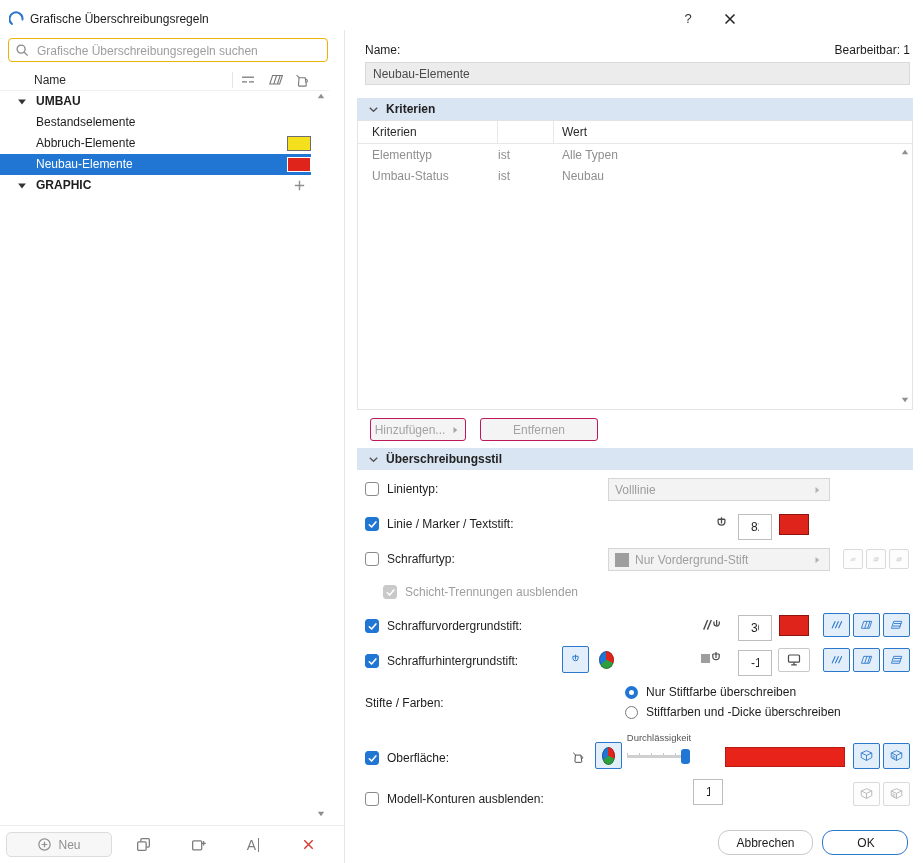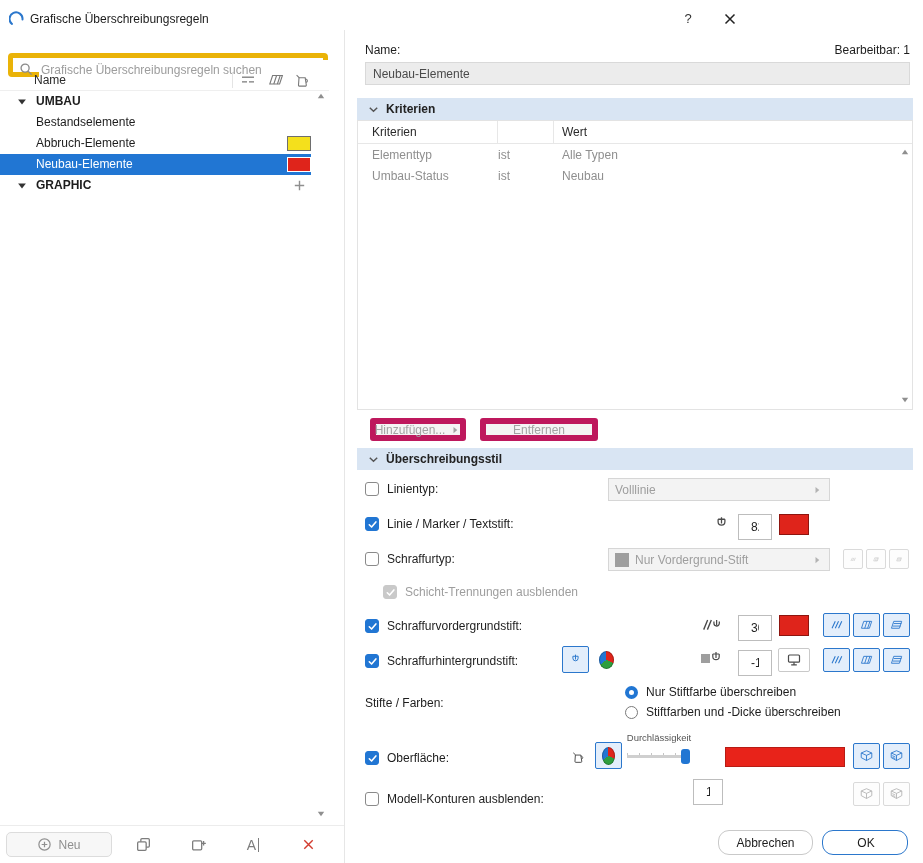--- a/index.html
+++ b/index.html
@@ -6,21 +6,21 @@
   body{font-family:"Liberation Sans","DejaVu Sans",sans-serif;font-size:12px;color:#1d1d1d;}
   .dialog{position:relative;width:923px;height:863px;background:#fff;outline:1px solid #cfcfcf;overflow:hidden;}
   .abs{position:absolute;}
   .nowrap{white-space:nowrap;}
   
   .titlebar{position:absolute;left:0;top:4px;width:754px;height:30px;background:#fff;border-bottom:1px solid #e9e9e9;}
   .titlebar .title{position:absolute;left:30px;top:8px;font-size:12px;color:#1b1b1b;}
   .tb-btn{position:absolute;top:0;width:40px;height:29px;display:flex;align-items:center;justify-content:center;background:transparent;border:none;color:#333;font-size:13px;cursor:pointer;}
   
   .left{position:absolute;left:0;top:30px;width:345px;height:833px;background:#fff;border-right:1px solid #e6e6e6;box-sizing:border-box;}
-  .search{position:absolute;left:8px;top:23px;width:320px;height:24px;border:5px solid #eab308;border-radius:4px;background:#fff;box-sizing:border-box;}
+  .search{position:absolute;left:8px;top:8px;width:320px;height:24px;border:1px solid #eab308;border-radius:4px;background:#fff;box-sizing:border-box;}
   .search input{position:absolute;left:26px;top:2px;width:286px;height:18px;border:none;outline:none;font:inherit;color:#333;}
   .search input::placeholder{color:#9d9d9d;}
   .tree-head{position:absolute;left:0;top:40px;width:329px;height:20px;border-bottom:1px solid #efefef;}
   .trow{position:absolute;left:0;width:311px;height:21px;line-height:21px;}
   .trow.sel{background:#2176d3;color:#fff;}
   .glabel{font-weight:bold;}
   .swatch{position:absolute;top:3px;width:24px;height:15px;box-sizing:border-box;border:1px solid #6e6e6e;}
   .vscroll{position:absolute;right:16px;top:61px;bottom:44px;width:14px;}
   .vscroll .arr{position:absolute;left:2px;width:10px;height:10px;color:#8f8f8f;}
   .lfooter{position:absolute;left:0;bottom:0;width:344px;height:37px;border-top:1px solid #ececec;background:#fff;}
@@ -30,21 +30,21 @@
   .right{position:absolute;left:345px;top:30px;width:578px;height:833px;background:#fff;}
   .sec-head{position:absolute;left:12px;width:556px;height:22px;background:#d9e5f3;display:flex;align-items:center;gap:6px;padding-left:10px;box-sizing:border-box;font-weight:bold;color:#222;}
   .field{box-sizing:border-box;border:1px solid #d9d9d9;background:#ececec;color:#4a4a4a;font:inherit;padding:0 7px;}
   .tbl{position:absolute;left:12px;top:90px;width:556px;height:290px;border:1px solid #e3e3e3;box-sizing:border-box;background:#fff;}
   .tbl-head{display:flex;height:22px;border-bottom:1px solid #e7e7e7;align-items:center;color:#2a2a2a;}
   .tbl-row{display:flex;height:21px;align-items:center;color:#8f8f8f;}
   .tc1{width:140px;padding-left:14px;box-sizing:border-box;}
   .tc2{width:56px;box-sizing:border-box;}
   .tc3{flex:1;padding-left:8px;box-sizing:border-box;}
   .tbl-head .tc1,.tbl-head .tc2{border-right:1px solid #e7e7e7;height:100%;display:flex;align-items:center;}
-  .gbtn{box-sizing:border-box;border:6px solid #be185d;border-radius:3px;background:#f4f4f4;color:#a3a3a3;font:inherit;display:flex;align-items:center;justify-content:center;gap:6px;cursor:pointer;}
+  .gbtn{box-sizing:border-box;border:1px solid #be185d;border-radius:3px;background:#f4f4f4;color:#a3a3a3;font:inherit;display:flex;align-items:center;justify-content:center;gap:6px;cursor:pointer;}
   .cb{position:absolute;width:14px;height:14px;box-sizing:border-box;border:1px solid #8a8a8a;border-radius:3px;background:#fff;display:flex;align-items:center;justify-content:center;cursor:pointer;}
   .cb.on{background:#2176d3;border-color:#2176d3;color:#fff;}
   .cb.dis{background:#c9c9c9;border-color:#c9c9c9;color:#fff;}
   .radio{position:absolute;width:13px;height:13px;box-sizing:border-box;border:1px solid #7a7a7a;border-radius:50%;background:#fff;cursor:pointer;}
   .radio.on{border:4px solid #2176d3;}
   .combo{position:absolute;height:23px;box-sizing:border-box;border:1px solid #d6d6d6;background:#f3f3f3;color:#9e9e9e;display:flex;align-items:center;gap:6px;padding:0 6px;}
   .combo .carr{margin-left:auto;color:#b3b3b3;}
   .numin{position:absolute;box-sizing:border-box;border:1px solid #bdbdbd;background:#fff;color:#222;font:inherit;text-align:center;padding:12px;}
   .redbtn{position:absolute;box-sizing:border-box;border:1px solid #8e150f;background:#df241b;cursor:pointer;}
   .ibtn{position:absolute;box-sizing:border-box;display:flex;align-items:center;justify-content:center;cursor:pointer;}

